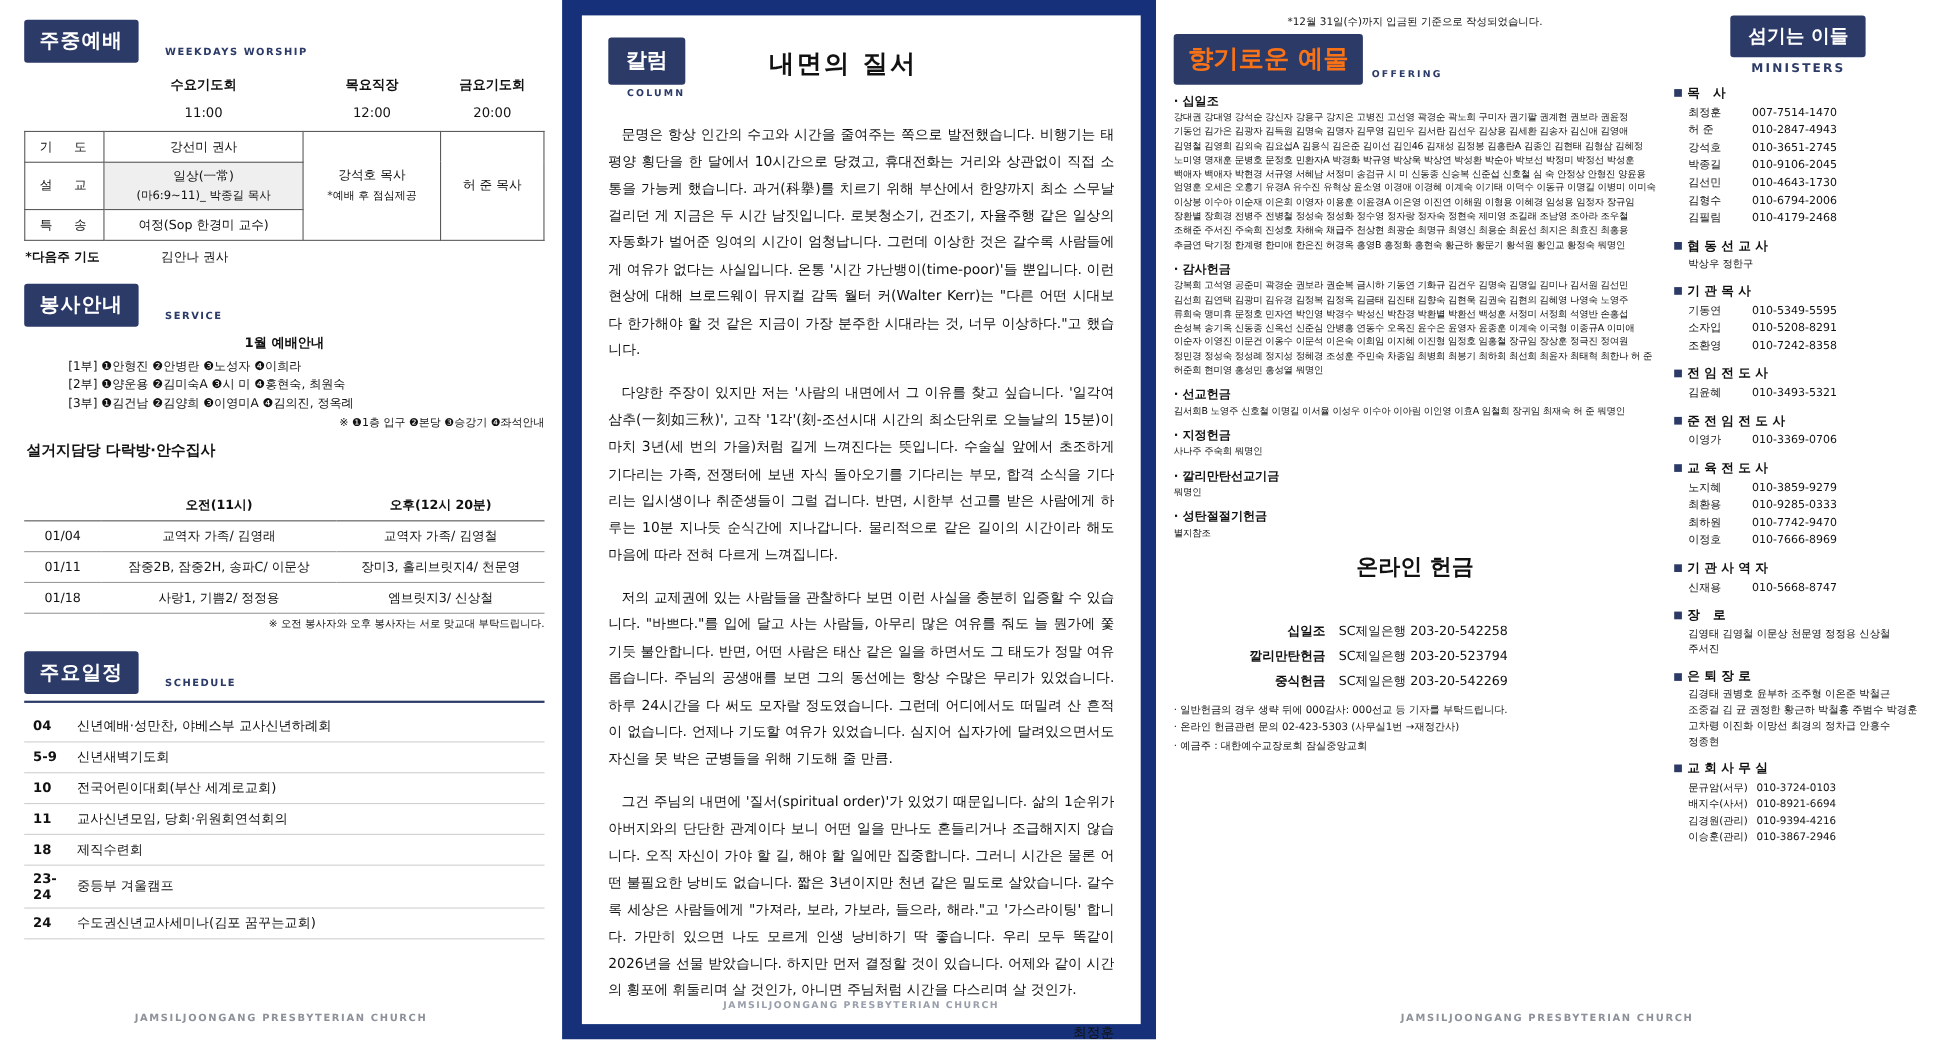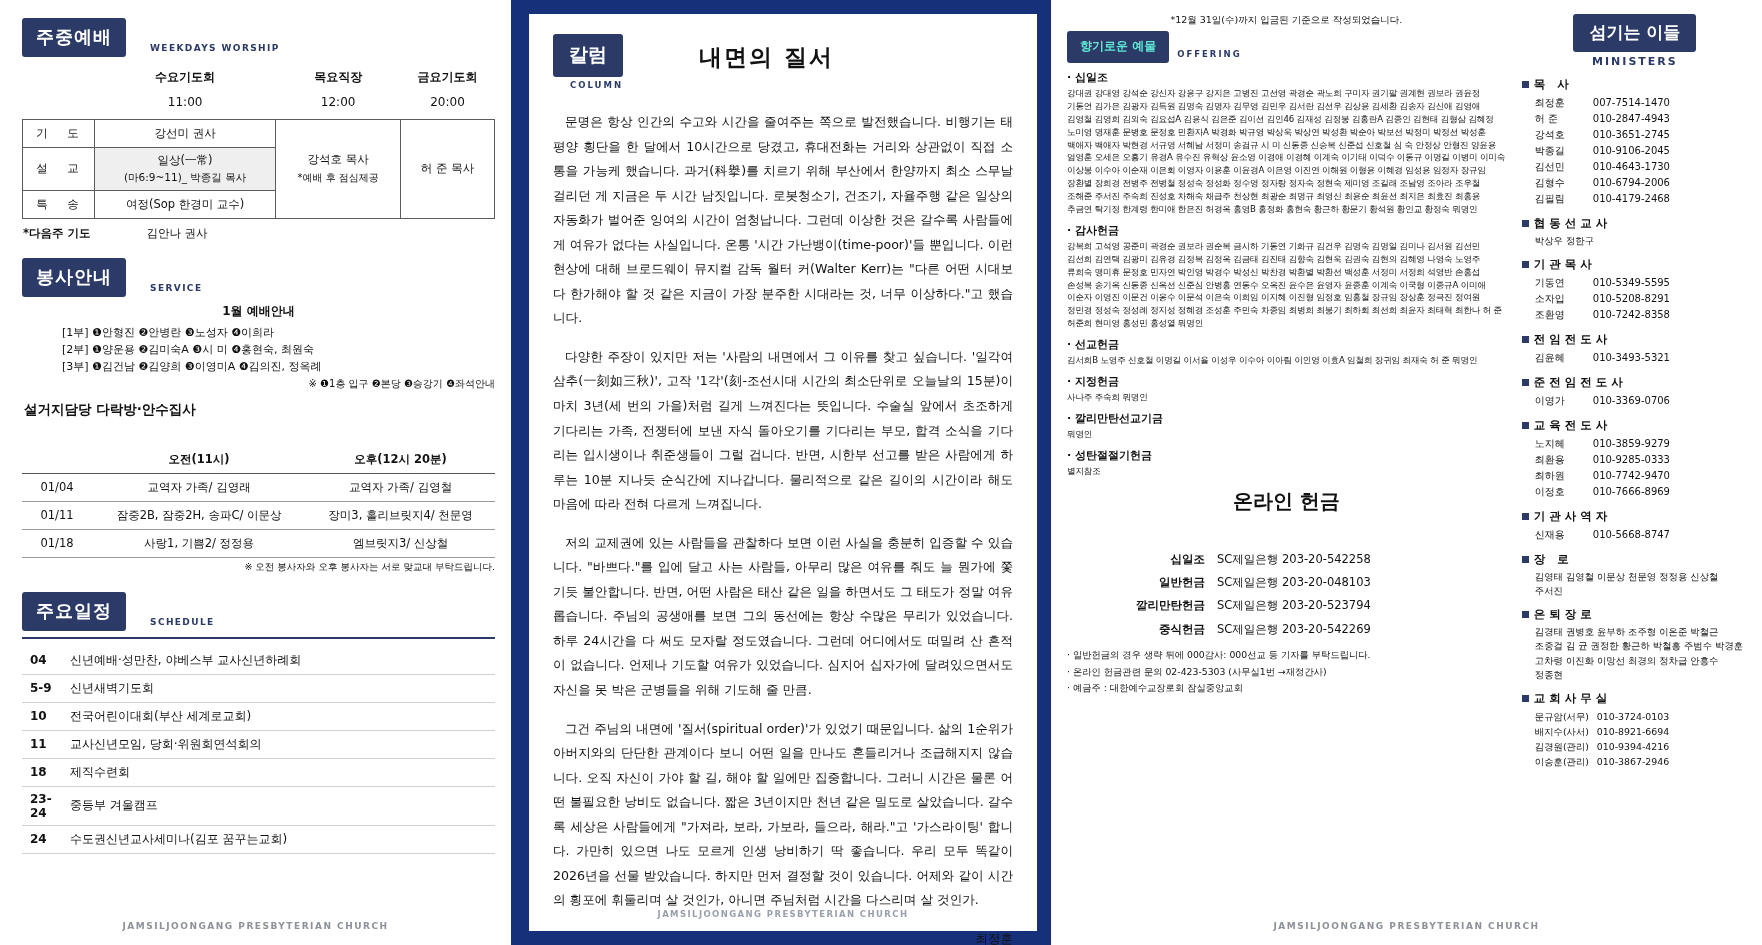--- a/index.html
+++ b/index.html
@@ -75,21 +75,21 @@
   .col-body p { margin:0 0 14px 0; text-indent:12px; }
   .col-sign { text-align:right; font-size:12.5px; margin-top:18px; }
   .mid-brand { position:absolute; bottom:12px; left:0; width:100%; text-align:center; font-size:8.5px;
       letter-spacing:1.4px; color:#9aa0ab; font-weight:bold;}
 
   
   .offer-col { width:450px; }
   .min-col { width:238px; padding-left:6px; }
   .note-top { text-align:center; font-size:9.5px; margin-bottom:4px; }
   .off-head { display:flex; align-items:flex-end; gap:8px; }
-  .off-badge { background:#2b3a67; color:#5eead4; padding:7px 13px 8px; font-size:12px; font-weight:bold; border-radius:3px;}
+  .off-badge { background:#2b3a67; color:#f97316; padding:7px 13px 8px; font-size:23px; font-weight:bold; border-radius:3px;}
   .off-sub { font-size:8.5px; letter-spacing:2px; color:#2b3a67; font-weight:bold; padding-bottom:4px;}
   .grp { margin-top:7px; }
   .grp-title { font-size:11px; font-weight:bold; margin-bottom:2px; }
   .names { font-size:8.6px; line-height:1.5; word-break:keep-all; letter-spacing:-0.2px;}
   .online-title { text-align:center; font-size:20px; font-weight:bold; margin:10px 0 6px; }
   .acct { font-size:11.5px; line-height:1.85; display:flex; justify-content:center;}
   .acct table td { padding:1px 6px; }
   .acct .k { font-weight:bold; text-align:right; }
   .bullets { font-size:9.3px; line-height:1.7; margin-top:6px; }
   .bullets div { margin-bottom:1px; }
@@ -303,24 +303,20 @@
 
       <div class="online-title">온라인 헌금</div>
       <div class="acct">
         <table>
           <tbody>
               <tr>
             <td class="k">십일조</td>
             <td>SC제일은행 203-20-542258</td>
           </tr>
           <tr>
-            <td class="k">일반헌금</td>
-            <td>SC제일은행 203-20-048103</td>
-          </tr>
-          <tr>
             <td class="k">깔리만탄헌금</td>
             <td>SC제일은행 203-20-523794</td>
           </tr>
           <tr>
             <td class="k">중식헌금</td>
             <td>SC제일은행 203-20-542269</td>
           </tr>
         </tbody>
           </table>
       </div>

